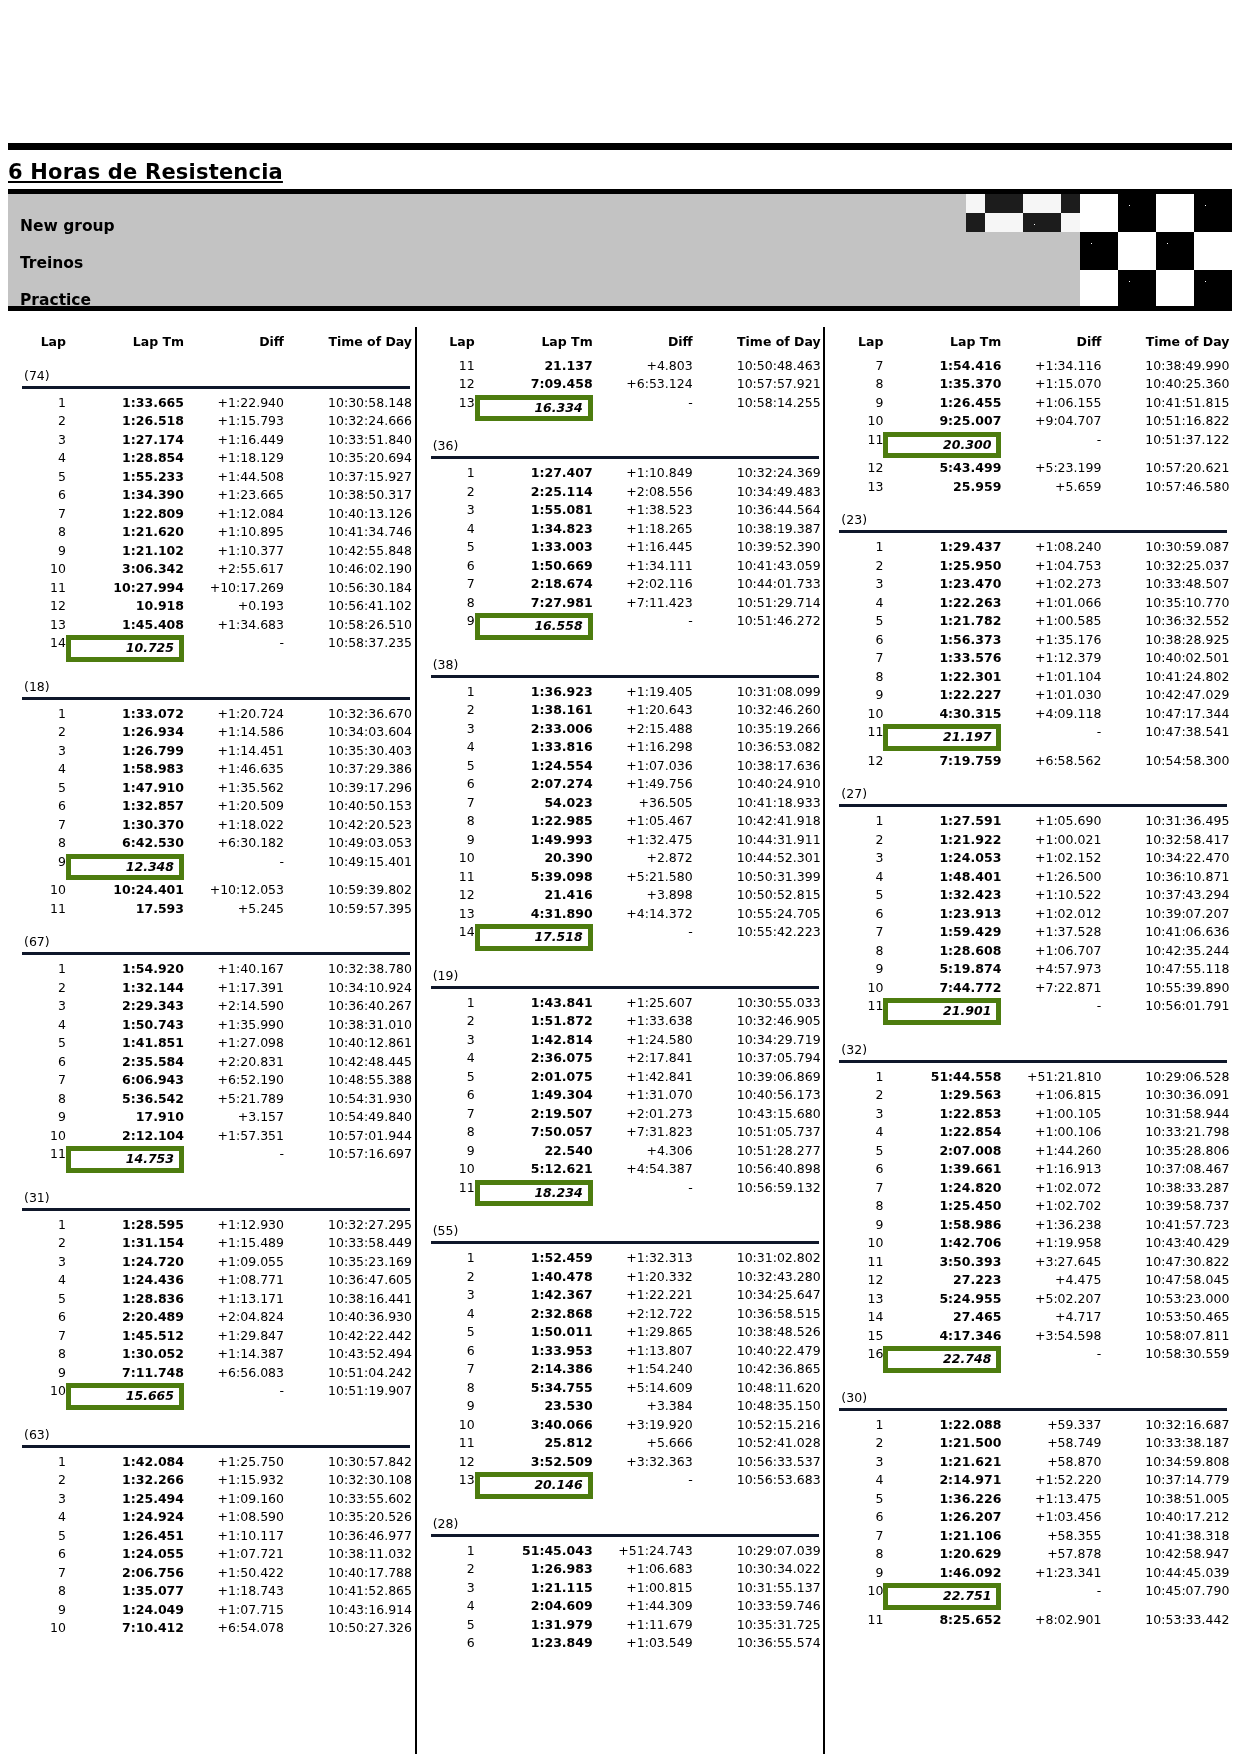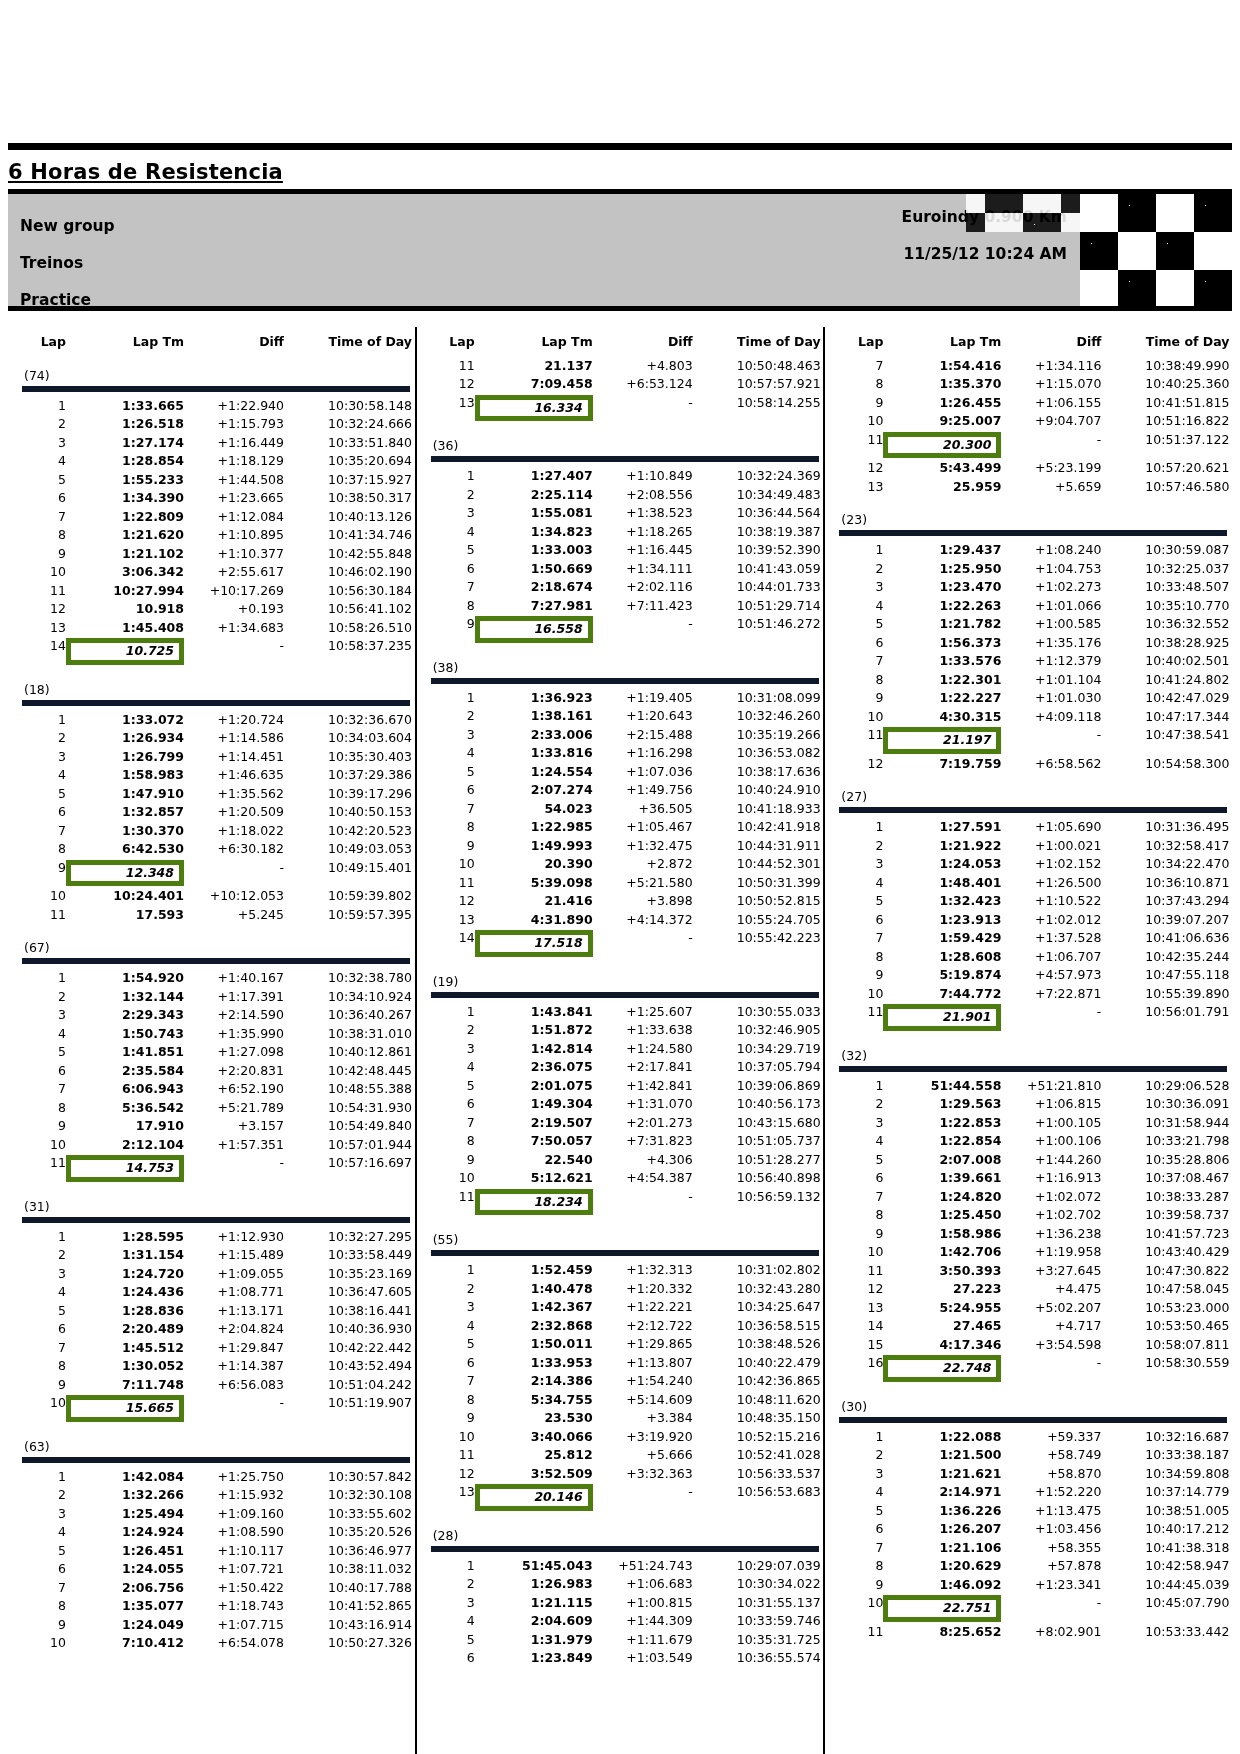--- a/index.html
+++ b/index.html
@@ -37,21 +37,21 @@
   }
   .cols { display:flex; margin:16px 8px; height:1556px; overflow:hidden; }
   .col { flex:1 1 0; padding:6px 0 0 14px; box-sizing:border-box; }
   .col + .col { border-left:2px solid #000; }
   .trow { display:grid; grid-template-columns:44px 118px 100px 128px; line-height:18.5px; font-size:12.5px; }
   .trow .c { text-align:right; white-space:nowrap; }
   .trow .c1 { font-weight:bold; }
   .thead { font-weight:bold; margin-bottom:5px; }
   .thead .c { font-weight:bold; }
   .box { display:block; border:5px solid #4d7c0f; background:#fff; padding:0 5px; line-height:16.5px; margin:1px 0; box-sizing:border-box;font-style:italic; }
-  .sec { margin:15px 0 5px 0; border-bottom:6px solid #0f172a; padding:0 0 1px 2px; font-size:12.5px; line-height:18px; width:388px; box-sizing:border-box; }
+  .sec { margin:15px 0 5px 0; border-bottom:3px solid #0f172a; padding:0 0 1px 2px; font-size:12.5px; line-height:18px; width:388px; box-sizing:border-box; }
   .foot-rule { height:6px; background:#000; margin:0 8px; }
   .foot-bar { background:#c3c3c3; margin:0 8px; height:28px; display:flex; justify-content:space-between; font-weight:bold; font-size:15.5px; line-height:28px; padding:0 4px; box-sizing:border-box;gap:20px; }
   .foot-body { margin:2px 8px 0 8px; display:flex; justify-content:space-between; }
   .fleft { padding-left:24px; }
   .fleft div { font-weight:bold; font-size:15.5px; line-height:31px; }
   .fright { text-align:right; }
   .fright div { font-weight:normal; font-size:15.5px; line-height:31px; }
   .fpage { font-weight:normal !important; font-size:12.5px !important; margin-top:8px; }
 </style>
 </head>
@@ -61,24 +61,20 @@
   <div class="top-bar"></div>
   <div class="title">6 Horas de Resistencia</div>
   <div class="rule"></div>
 
   <div class="band">
     <div class="band-left">
       <div>New group</div>
       <div>Treinos</div>
       <div>Practice</div>
     </div>
-    <div class="band-right">
-      <div>Euroindy 0.900 Km</div>
-      <div>11/25/12 10:24 AM</div>
-    </div>
     <div class="checkers"></div>
     <div class="checkers2"></div>
   </div>
 
   <div class="rule"></div>
 
   <div class="cols" id="cols">
       <div class="col">
         <div class="trow thead">
           <div class="c c0">Lap</div>

